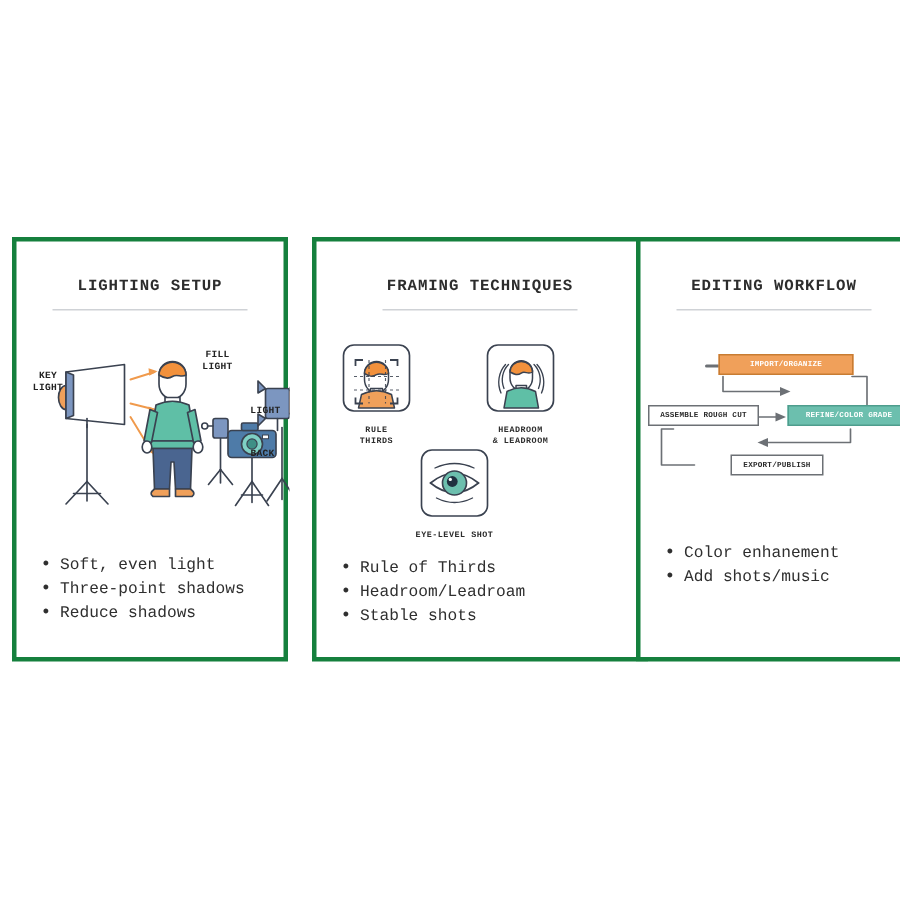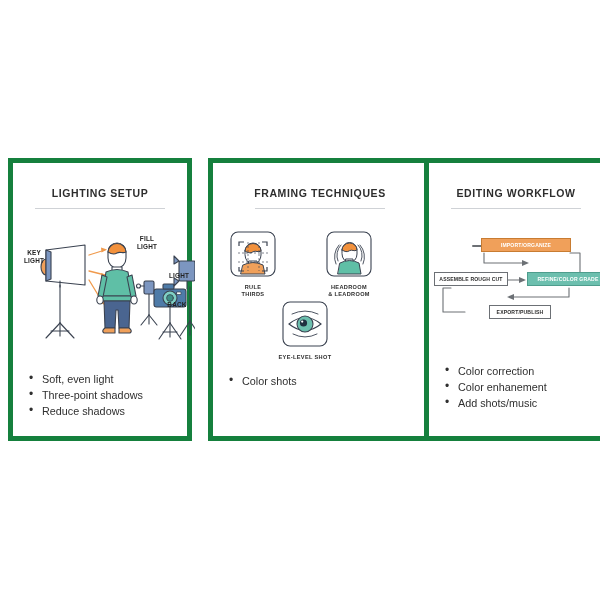--- a/index.html
+++ b/index.html
@@ -15,22 +15,23 @@
     position: relative;
     width: 600px;
     height: 600px;
     background: #ffffff;
   }
   .panel {
     position: absolute;
     top: 158px;
     height: 283px;
     background: #ffffff;
-    border: 5px solid #15803d;
+    border: 3px solid #15803d;
     box-sizing: border-box;
+    font-family: Liberation Mono, monospace;
   }
   #panel-lighting { left: 8px;   width: 184px; }
   #panel-framing  { left: 208px; width: 224px; }
   #panel-editing  { left: 424px; width: 184px; }
 
   .panel-title {
     text-align: center;
     font-size: 10.5px;
     font-weight: bold;
     letter-spacing: 0.6px;
@@ -281,21 +282,23 @@
             <path d="M11 33 q12 6 24 0" stroke-width="0.9"></path>
           </g>
         </svg>
         <div class="icon-caption" style="margin-top:3px;">
           <span>EYE-LEVEL SHOT</span>
         </div>
       </div>
     </div>
 
     <ul class="bullets" id="bullets-framing">
-      <li>Color shots</li>
+      <li>Rule of Thirds</li>
+      <li>Headroom/Leadroam</li>
+      <li>Stable shots</li>
     </ul>
   </div>
 
   <div class="panel" id="panel-editing">
     <div class="panel-title">EDITING WORKFLOW</div>
     <div class="title-rule"></div>
 
     <div class="art">
       <svg width="182" height="120" viewBox="0 0 182 120" style="position:absolute;top:22px;left:0;">
         <g stroke="#6c7075" stroke-width="1.1" fill="none" stroke-linecap="round" stroke-linejoin="round">
@@ -314,19 +317,18 @@
       <div class="wf-box" style="top:29px;left:52px;width:90px;height:14px;background:#F0A05A;color:#ffffff;border-color:#C87C32;">IMPORT/ORGANIZE</div>
 
       <div class="wf-box wf-plain" style="top:63px;left:5px;width:74px;height:14px;">ASSEMBLE ROUGH CUT</div>
 
       <div class="wf-box" style="top:63px;left:98px;width:82px;height:14px;background:#6CBFAE;color:#ffffff;border-color:#4E9D8D;">REFINE/COLOR GRADE</div>
 
       <div class="wf-box wf-plain" style="top:96px;left:60px;width:62px;height:14px;">EXPORT/PUBLISH</div>
     </div>
 
     <ul class="bullets" id="bullets-editing">
-      <li>Color correction</li>
       <li>Color enhanement</li>
       <li>Add shots/music</li>
     </ul>
   </div>
 
 </div>
 
 </body></html>

